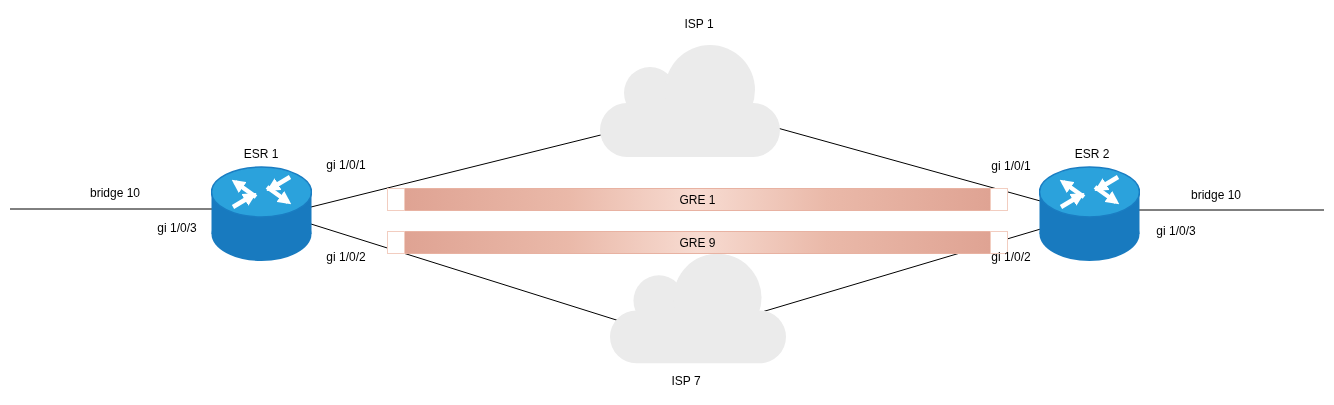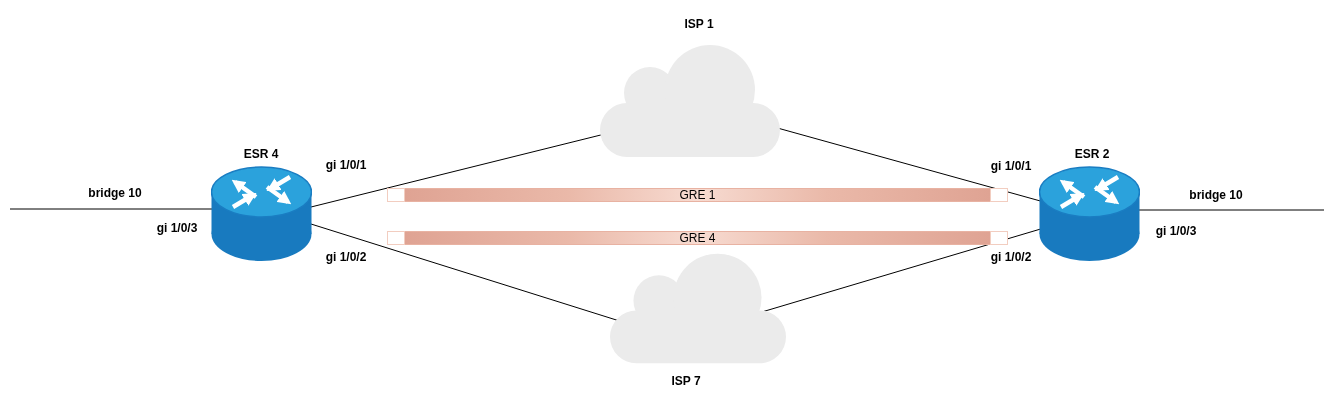--- a/index.html
+++ b/index.html
@@ -7,24 +7,24 @@
   .canvas {
     position:relative; width:1334px; height:405px;
     background:#ffffff; overflow:hidden;
   }
   .layer { position:absolute; left:0; top:0; }
   .node { position:absolute; z-index:4; }
   .cloud { position:absolute; z-index:2; }
   .lbl {
     position:absolute; transform:translateX(-50%);
     font-size:12px; line-height:14px; color:#000;
-    white-space:nowrap; z-index:5;font-weight:bold;
+    white-space:nowrap; z-index:5;
   }
   .tunnel {
-    position:absolute; left:387px; width:621px; height:14px;
+    position:absolute; left:387px; width:621px; height:23px;
     display:flex; z-index:3;
   }
   .tunnel-cap {
     width:18px; background:#ffffff; border:1px solid #f2cdc0;
   }
   .tunnel-body {
     flex:1; display:flex; align-items:center; justify-content:center;
     background:linear-gradient(90deg,#dfa393 0%,#eab9a9 28%,#f7dbd1 50%,#eab9a9 72%,#dfa393 100%);
     border-top:1px solid #e8b2a2; border-bottom:1px solid #e8b2a2;
   }
@@ -70,21 +70,21 @@
     <span class="tunnel-cap"></span>
     <span class="tunnel-body">
       <span class="tunnel-label">GRE 1</span>
     </span>
     <span class="tunnel-cap"></span>
   </div>
 
   <div class="tunnel" style="top:231px;">
     <span class="tunnel-cap"></span>
     <span class="tunnel-body">
-      <span class="tunnel-label">GRE 4</span>
+      <span class="tunnel-label">GRE 9</span>
     </span>
     <span class="tunnel-cap"></span>
   </div>
 
   <div class="node" style="left:211px; top:166px;">
     <svg width="101" height="96" viewBox="0 0 101 96">
       <defs>
         <marker id="ah1" viewBox="0 0 10 10" refX="7" refY="5" markerWidth="3" markerHeight="3" orient="auto">
           <path d="M0,0 L10,5 L0,10 z" fill="#ffffff"></path>
         </marker>
@@ -113,21 +113,21 @@
       <ellipse cx="50.5" cy="26" rx="50" ry="25" stroke="#1a7dc2" stroke-width="1.5" fill="#2ba2dc"></ellipse>
       <g stroke="#ffffff" stroke-width="4.5" fill="none">
         <line x1="45" y1="31" x2="24" y2="16" marker-end="url(#ah2)"></line>
         <line x1="56" y1="21" x2="77" y2="36" marker-end="url(#ah2)"></line>
         <line x1="79" y1="11" x2="59" y2="23" marker-end="url(#ah2)"></line>
         <line x1="22" y1="41" x2="42" y2="29" marker-end="url(#ah2)"></line>
       </g>
     </svg>
   </div>
 
-  <span class="lbl" style="left:261px;  top:147px;">ESR 4</span>
+  <span class="lbl" style="left:261px;  top:147px;">ESR 1</span>
   <span class="lbl" style="left:1092px; top:147px;text-align:center;">ESR 2</span>
   <span class="lbl" style="left:699px;  top:17px;">ISP 1</span>
   <span class="lbl" style="left:686px;  top:374px;">ISP 7</span>
   <span class="lbl" style="left:346px;  top:158px;">gi 1/0/1</span>
   <span class="lbl" style="left:346px;  top:250px;">gi 1/0/2</span>
   <span class="lbl" style="left:177px;  top:221px;">gi 1/0/3</span>
   <span class="lbl" style="left:115px;  top:186px;">bridge 10</span>
   <span class="lbl" style="left:1011px; top:159px;">gi 1/0/1</span>
   <span class="lbl" style="left:1011px; top:250px;">gi 1/0/2</span>
   <span class="lbl" style="left:1176px; top:224px;">gi 1/0/3</span>

